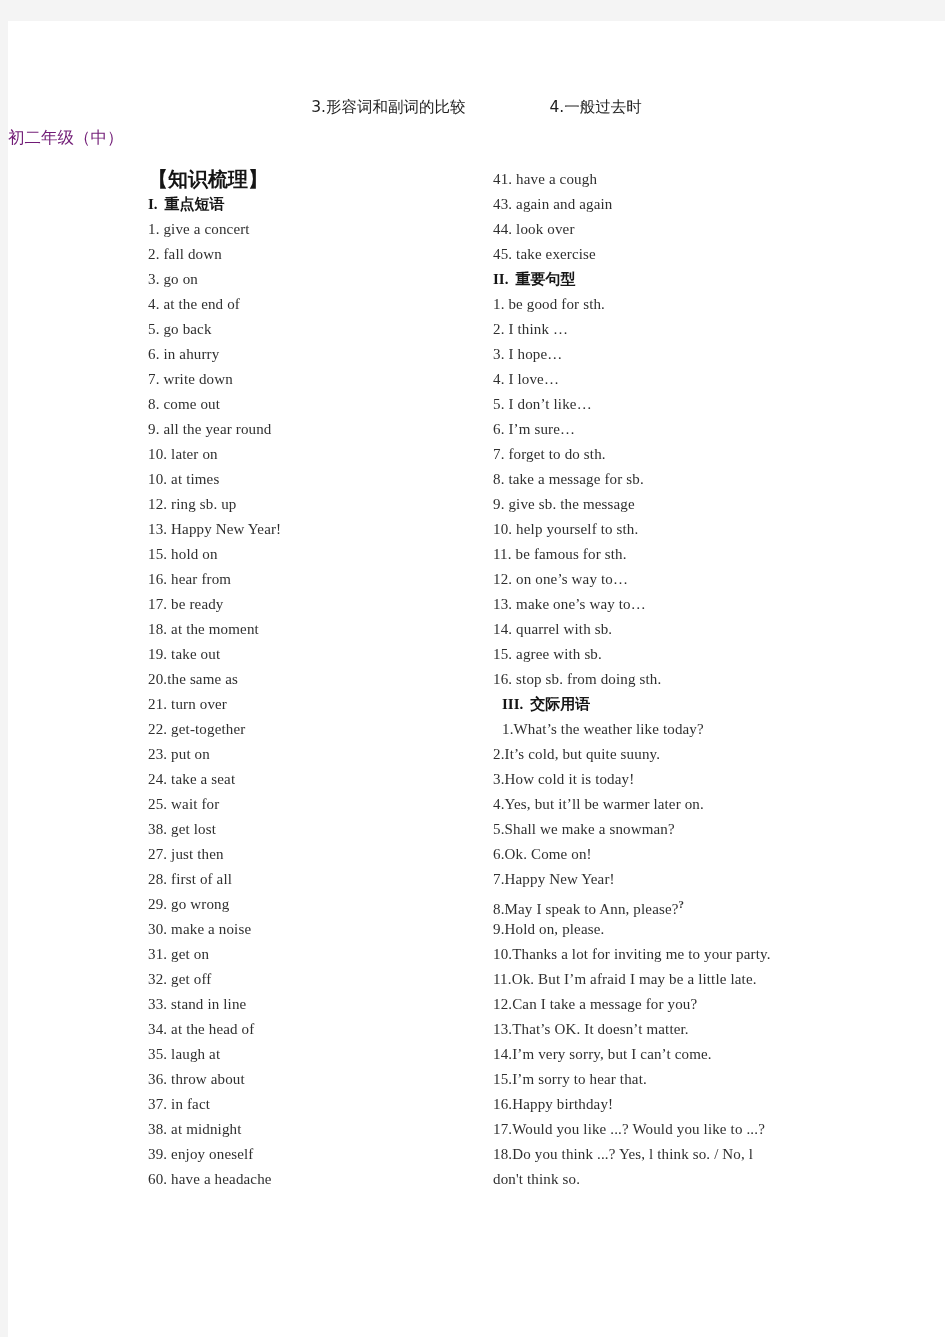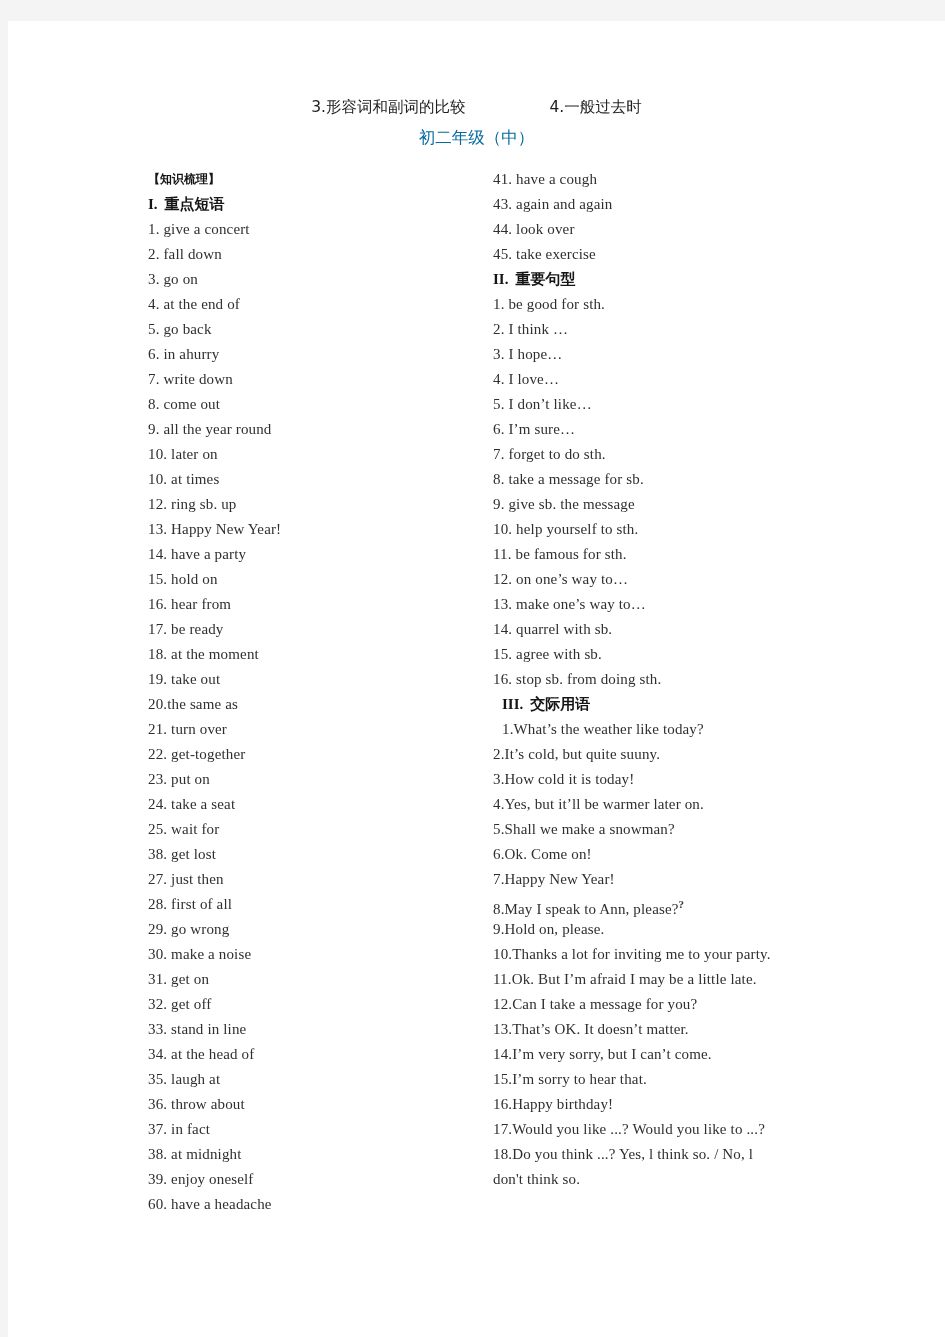--- a/index.html
+++ b/index.html
@@ -35,24 +35,24 @@
     color: #1e1e1e;
     white-space: nowrap;
   }
   .title-row .t1 { margin-right: 84px; }
 
   .subtitle-row {
     position: absolute;
     left: 0;
     top: 106px;
     width: 937px;
-    text-align: center;
+    text-align: left;
     font-family: "DejaVu Sans", "Liberation Sans", sans-serif;
     font-size: 16.5px;
-    color: #0369a1;
+    color: #701a75;
     white-space: nowrap;
   }
 
   
   .col {
     position: absolute;
     top: 146px;
   }
   #col-left  { left: 140px; width: 330px; }
   #col-right { left: 485px; width: 420px; }
@@ -67,21 +67,21 @@
   }
 
   
   .cn-head {
     font-family: "DejaVu Sans", "Liberation Sans", sans-serif;
     font-size: 15px;
     font-weight: bold;
     color: #151515;
     letter-spacing: 0;
   }
-  .cn-head.bracket { font-size: 12px; }
+  .cn-head.bracket { font-size: 20px; }
   .cn-head .roman {
     font-family: "Liberation Serif", serif;
     font-weight: bold;
     margin-right: 7px;
   }
   .indent-sm { padding-left: 9px; }
   .sup-q {
     font-size: 11px;
     vertical-align: super;
     font-weight: bold;
@@ -109,21 +109,20 @@
     <div class="line">4. at the end of</div>
     <div class="line">5. go back</div>
     <div class="line">6. in ahurry</div>
     <div class="line">7. write down</div>
     <div class="line">8. come out</div>
     <div class="line">9. all the year round</div>
     <div class="line">10. later on</div>
     <div class="line">10. at times</div>
     <div class="line">12. ring sb. up</div>
     <div class="line">13. Happy New Year!</div>
-    <div class="line">14. have a party</div>
     <div class="line">15. hold on</div>
     <div class="line">16. hear from</div>
     <div class="line">17. be ready</div>
     <div class="line">18. at the moment</div>
     <div class="line">19. take out</div>
     <div class="line">20.the same as</div>
     <div class="line">21. turn over</div>
     <div class="line">22. get-together</div>
     <div class="line">23. put on</div>
     <div class="line">24. take a seat</div>

